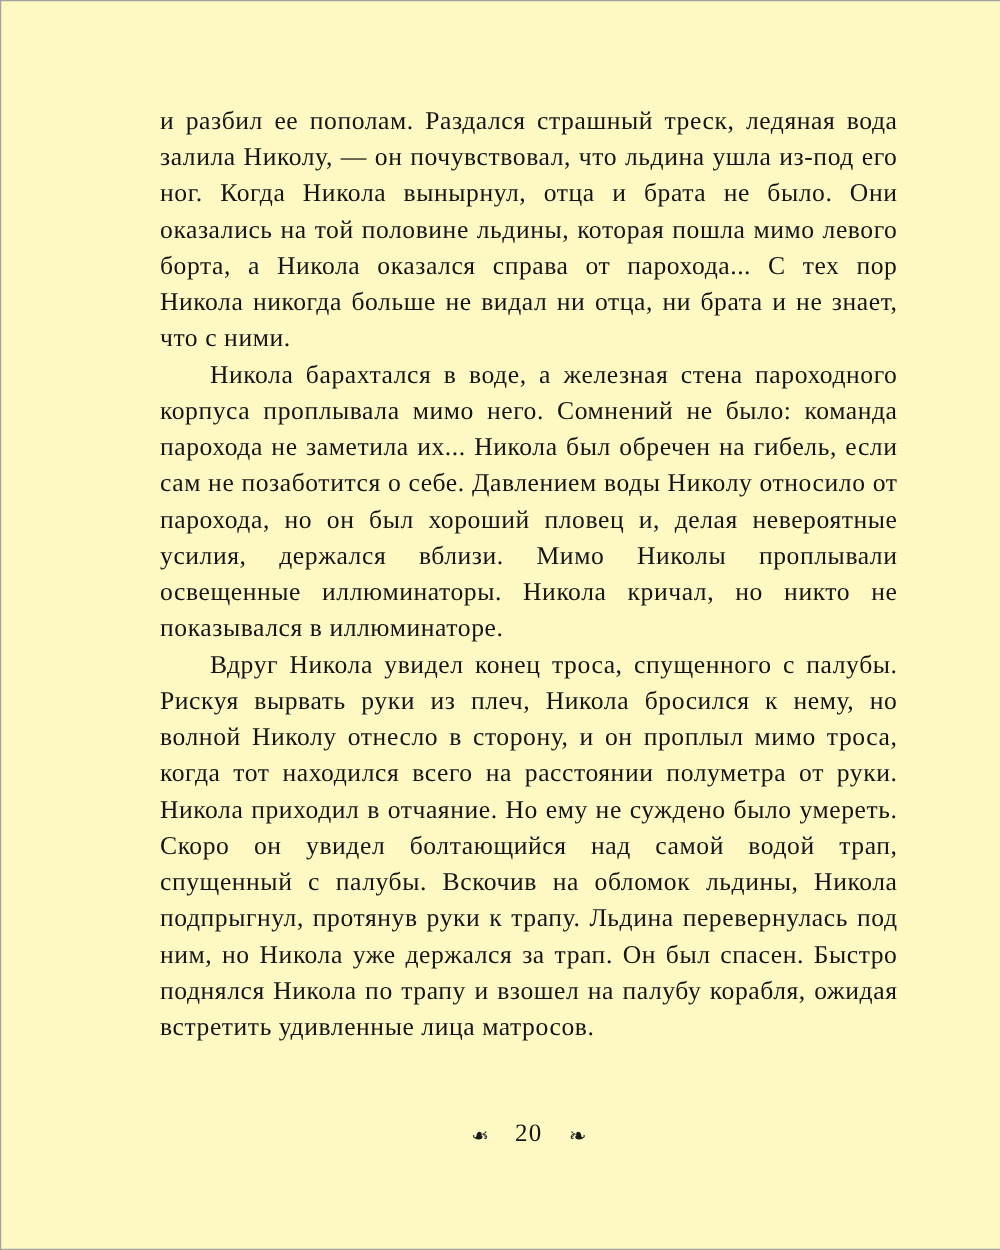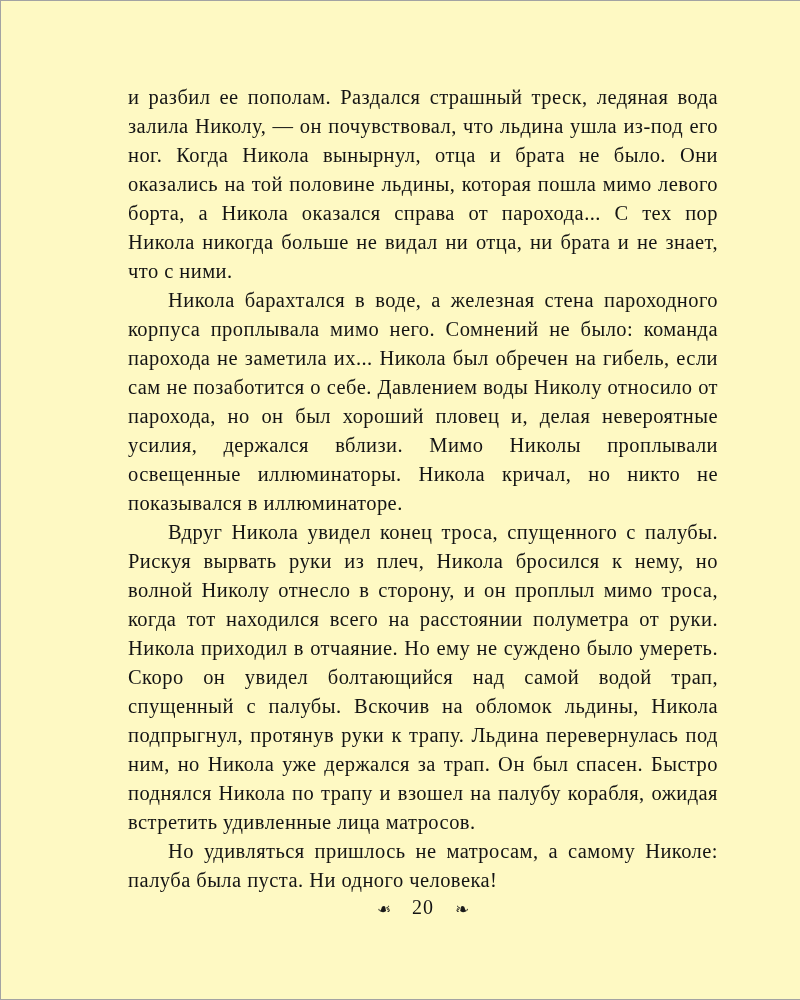--- a/index.html
+++ b/index.html
@@ -66,21 +66,20 @@
 </style>
 </head>
 <body>
 
 <div class="scan-page">
 
   <div class="text-block">
     <p class="no-indent">и разбил ее пополам. Раздался страшный треск, ледяная вода залила Николу, — он почувствовал, что льдина ушла из-под его ног. Когда Никола вынырнул, отца и брата не было. Они оказались на той половине льдины, которая пошла мимо левого борта, а Никола оказался справа от парохода... С тех пор Никола никогда больше не видал ни отца, ни брата и не знает, что с ними.</p>
     <p>Никола барахтался в воде, а железная стена пароходного корпуса проплывала мимо него. Сомнений не было: команда парохода не заметила их... Никола был обречен на гибель, если сам не позаботится о себе. Давлением воды Николу относило от парохода, но он был хороший пловец и, делая невероятные усилия, держался вблизи. Мимо Николы проплывали освещенные иллюминаторы. Никола кричал, но никто не показывался в иллюминаторе.</p>
     <p>Вдруг Никола увидел конец троса, спущенного с палубы. Рискуя вырвать руки из плеч, Никола бросился к нему, но волной Николу отнесло в сторону, и он проплыл мимо троса, когда тот находился всего на расстоянии полуметра от руки. Никола приходил в отчаяние. Но ему не суждено было умереть. Скоро он увидел болтающийся над самой водой трап, спущенный с палубы. Вскочив на обломок льдины, Никола подпрыгнул, протянув руки к трапу. Льдина перевернулась под ним, но Никола уже держался за трап. Он был спасен. Быстро поднялся Никола по трапу и взошел на палубу корабля, ожидая встретить удивленные лица матросов.</p>
-    <p>Но удивляться пришлось не матросам, а самому Николе: палуба была пуста. Ни одного человека!</p>
   </div>
 
   <div class="page-footer">
     <span class="ornament left">❧</span>
     <span class="page-number">20</span>
     <span class="ornament right">❧</span>
   </div>
 
 </div>
 

